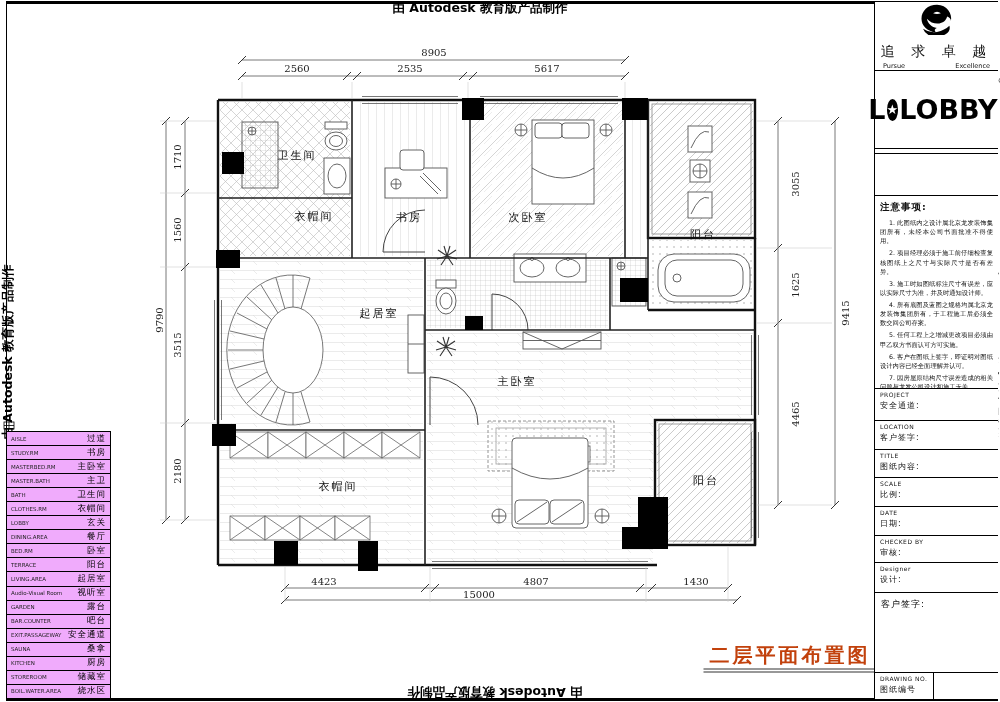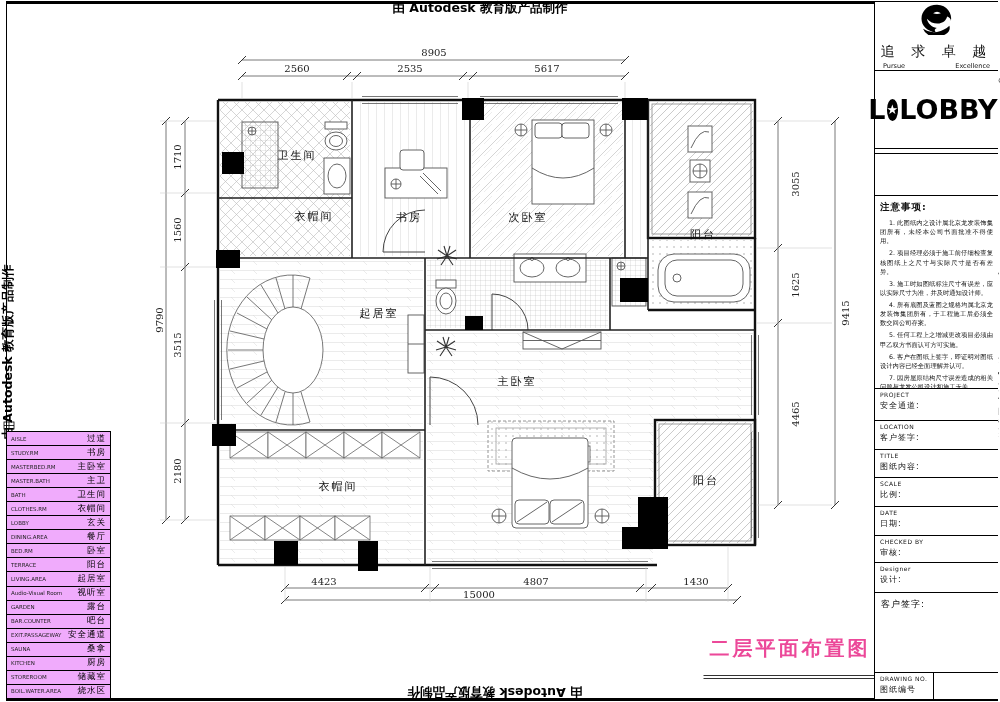--- a/index.html
+++ b/index.html
@@ -14,22 +14,22 @@
   .banner.rot180{transform:translate(-50%,-50%) rotate(180deg)}
   .banner.rotL{transform:translate(-50%,-50%) rotate(-90deg)}
   .banner.rotR{transform:translate(-50%,-50%) rotate(90deg)}
   
   .room{position:absolute;font:11px "DejaVu Sans",sans-serif;letter-spacing:2px;color:#111;
         white-space:nowrap;transform:translate(-50%,-50%)}
   .dim{position:absolute;font:10px "DejaVu Serif",serif;color:#222;white-space:nowrap;
        transform:translate(-50%,-50%)}
   .dim.v{transform:translate(-50%,-50%) rotate(-90deg)}
   .ptitle{position:absolute;font:bold 20px "DejaVu Sans",sans-serif;letter-spacing:3px;
-          color:#ec4899;transform:translate(-50%,-50%);border-bottom:4px double #333;
-          padding:0 6px 13px 6px;white-space:nowrap}
+          color:#c2410c;transform:translate(-50%,-50%);border-bottom:4px double #333;
+          padding:0 6px 0 6px;white-space:nowrap}
   
   .legend{position:absolute;left:6px;top:431px;width:103px;height:266px;
           border:1px solid #000;display:flex;flex-direction:column;background:#f0abfc}
   .lrow{flex:1;display:flex;align-items:center;justify-content:space-between;
         padding:0 4px;overflow:hidden}
   .lrow + .lrow{border-top:1px solid #000}
   .len{font-size:5.5px;color:#222;white-space:nowrap}
   .lcn{font-size:8.5px;color:#000;white-space:nowrap;letter-spacing:1px}
   
   .tblock{position:absolute;left:874px;top:2px;width:123px;height:697px;

